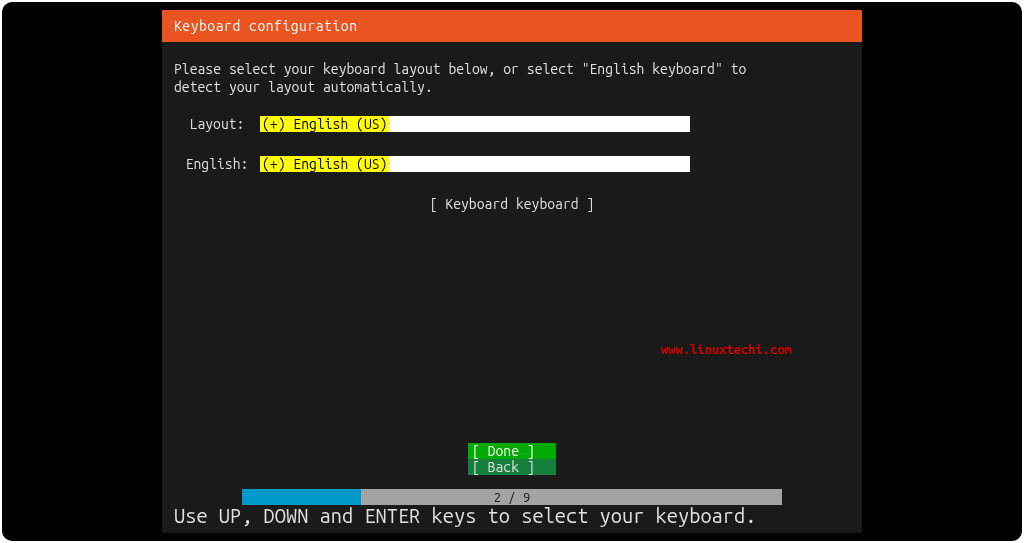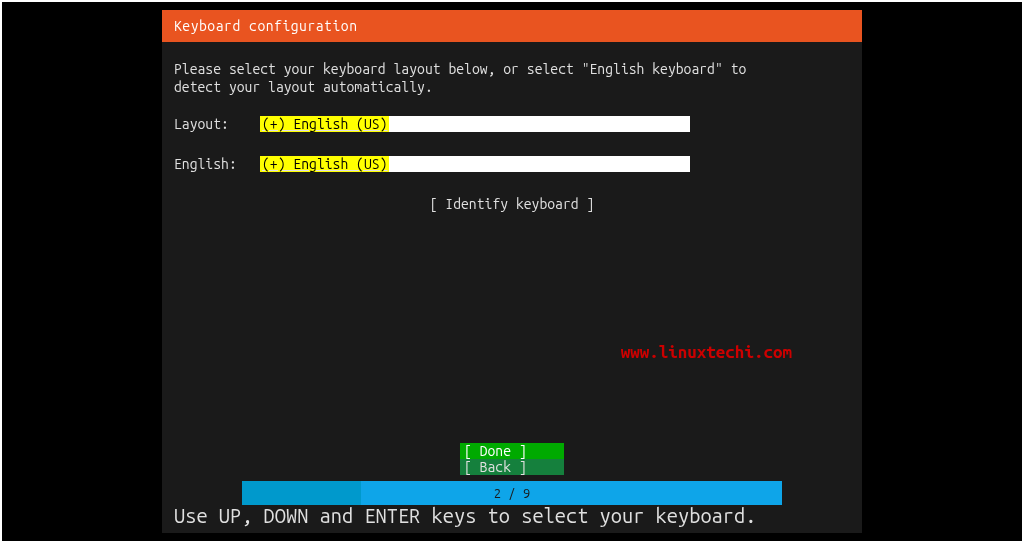--- a/index.html
+++ b/index.html
@@ -11,21 +11,21 @@
       font-family: 'Ubuntu Mono', 'Courier New', monospace;
       font-size: 14px;
       display: flex;
       align-items: center;
       justify-content: center;
     }
     .outer-frame {
       width: 1020px;
       height: 539px;
       background: #000000;
-      border-radius: 0;
+      border-radius: 10px;
       display: flex;
       align-items: center;
       justify-content: center;
       position: relative;
     }
     .installer-window {
       width: 700px;
       height: 523px;
       background: #1a1a1a;
       position: relative;
@@ -52,21 +52,21 @@
       white-space: pre-line;
     }
     .field-row {
       display: flex;
       margin-bottom: 24px;
       align-items: flex-start;
     }
     .field-label {
       color: #e0e0e0;
       width: 86px;
-      text-align: left;
+      text-align: center;
       padding-right: 0;
       flex-shrink: 0;
     }
     .field-value-wrap {
       flex: 1;
       max-width: 430px;
     }
     .field-value {
       background: #ffff00;
       color: #000000;
@@ -75,49 +75,48 @@
     }
     .field-tail {
       background: #ffffff;
       height: 16px;
       display: inline-block;
     }
     .field-line {
       display: flex;
       width: 100%;
       line-height: 16px;
-      text-decoration: underline;
     }
     .field-line .field-tail {
       flex: 1;
     }
     .identify-btn {
       color: #e0e0e0;
       text-align: center;
       margin-top: 8px;
       margin-bottom: 20px;
     }
     .watermark {
       position: absolute;
       right: 70px;
       top: 300px;
       color: #cc0000;
       font-weight: bold;
-      font-size: 17px;
+      font-size: 13px;
     }
     .bottom-buttons {
       position: absolute;
       bottom: 58px;
       left: 50%;
       transform: translateX(-50%);
       text-align: left;
     }
     .btn {
       display: block;
-      width: 104px;
+      width: 88px;
       padding: 0 4px;
       margin: 0;
       font-family: inherit;
       font-size: 14px;
       line-height: 16px;
     }
     .btn-done {
       background: #00aa00;
       color: #ffffff;
     }
@@ -127,22 +126,22 @@
     }
     .progress-section {
       position: absolute;
       bottom: 28px;
       left: 12px;
       right: 12px;
     }
     .progress-bar {
       position: relative;
       width: 540px;
-      height: 24px;
-      background: #0ea5e9;
+      height: 16px;
+      background: #a3a3a3;
       margin: 0 auto;
     }
     .progress-fill {
       position: absolute;
       left: 0;
       top: 0;
       height: 100%;
       background: #0099cc;
     }
     .progress-text {
@@ -189,21 +188,21 @@
       <div class="field-row">
         <div class="field-label">English:</div>
         <div class="field-value-wrap">
           <div class="field-line">
             <span class="field-value">(+) English (US)</span>
             <span class="field-tail"></span>
           </div>
         </div>
       </div>
 
-      <div class="identify-btn">[ Identify keyboard ]</div>
+      <div class="identify-btn">[ Keyboard keyboard ]</div>
 
       <div class="watermark">www.linuxtechi.com</div>
 
       <div class="bottom-buttons">
         <div class="btn btn-done">[ Done       ]</div>
         <div class="btn btn-back">[ Back       ]</div>
       </div>
 
       <div class="progress-section">
         <div class="progress-bar">

